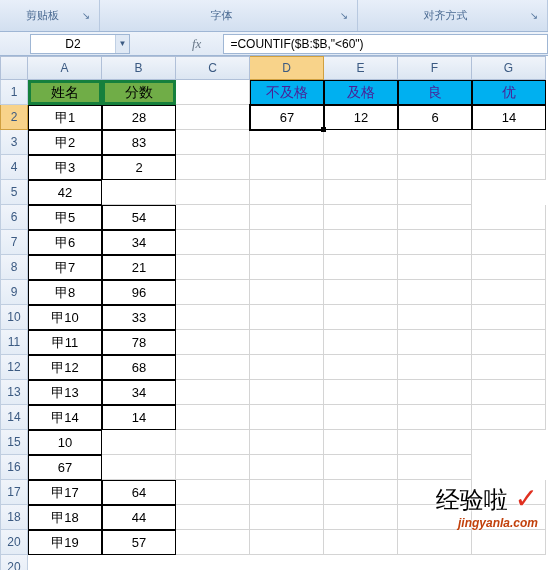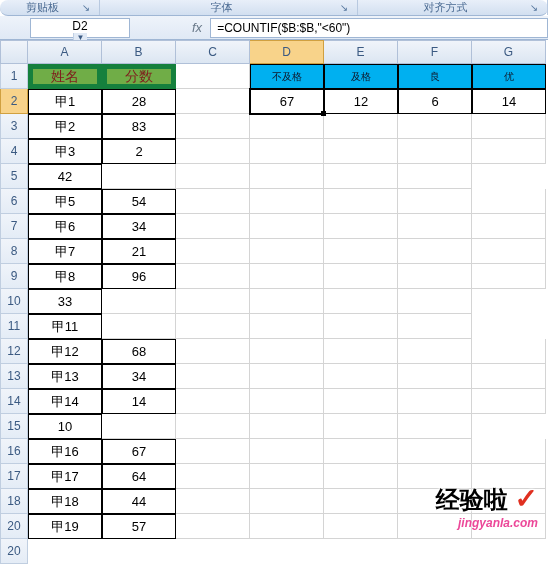--- a/index.html
+++ b/index.html
@@ -1,30 +1,30 @@
 <!DOCTYPE html>
 <html><head>
 <meta charset="utf-8">
 <style>
 * { box-sizing: border-box; margin: 0; padding: 0; }
 body { font-family: SimSun, "宋体", Arial, sans-serif; font-size: 12px; background: #fff; width: 548px; height: 570px; overflow: hidden; position: relative; }
 
-.ribbon-bar { height: 16px; background: linear-gradient(#e8eff9, #d2dff0); border-bottom: 1px solid #9fb6d4; display: flex; align-items: center; position: relative; color: #3b5a82; border-radius: 9px; }
+.ribbon-bar { height: 32px; background: linear-gradient(#e8eff9, #d2dff0); border-bottom: 1px solid #9fb6d4; display: flex; align-items: center; position: relative; color: #3b5a82; }
 .ribbon-group { display: flex; align-items: center; height: 100%; border-right: 1px solid #b8c9e0; padding: 0 6px; }
 .rg1 { width: 100px; }
 .rg2 { width: 258px; }
 .rg3 { flex: 1; }
 .ribbon-label { font-size: 11px; color: #4a6a92; margin: 0 auto; }
 .dialog-launcher { width: 14px; height: 14px; font-size: 10px; color: #5a7aa0; cursor: pointer; display: flex; align-items: center; justify-content: center; }
 
 .namebox-row { height: 24px; background: linear-gradient(#eef3fa, #e0e9f5); border-bottom: 1px solid #9fb6d4; display: flex; align-items: center; }
-.name-box { width: 100px; height: 20px; background: #fff; border: 1px solid #9fb6d4; margin: 0 2px 0 30px; display: flex; align-items: center; flex-direction: column; }
+.name-box { width: 100px; height: 20px; background: #fff; border: 1px solid #9fb6d4; margin: 0 2px 0 30px; display: flex; align-items: center; }
 .name-box-text { flex: 1; text-align: center; font-size: 12px; padding: 0 4px; }
 .name-box-drop { width: 14px; height: 18px; background: #e0e9f5; border-left: 1px solid #c0d0e4; display: flex; align-items: center; justify-content: center; font-size: 8px; color: #3b5a82; }
-.fx-label { font-style: italic; font-family: Liberation Sans, sans-serif; font-size: 13px; color: #6a7a8a; padding: 0 8px 0 60px; }
+.fx-label { font-style: italic; font-family: Liberation Serif, serif; font-size: 13px; color: #6a7a8a; padding: 0 22px 0 60px; }
 .formula-input { flex: 1; height: 20px; background: #fff; border: 1px solid #9fb6d4; padding: 0 6px; font-size: 12px; display: flex; align-items: center; }
 
 .sheet-area { display: flex; height: 520px; }
 .rowhdr-col { width: 28px; background: #e8eef7; }
 .grid-area { flex: 1; overflow: hidden; }
 
 .corner { height: 24px; background: linear-gradient(#f0f4fa, #dce6f2); border: 1px solid #b0c0d8; }
 .rowhdr { height: 25px; background: linear-gradient(#f0f4fa, #e4ecf6); border: 1px solid #c0cee0; border-top: none; display: flex; align-items: center; justify-content: center; color: #3b5a82; font-size: 12px; }
 .rowhdr.active { background: #f8d38a; border-color: #d0a040; }
 
@@ -35,31 +35,31 @@
 .colA { width: 74px; }
 .colB { width: 74px; }
 .colC { width: 74px; }
 .colD { width: 74px; }
 .colE { width: 74px; }
 .colF { width: 74px; }
 .colG { width: 74px; }
 
 .data-row { height: 25px; display: flex; }
 .cell { border-right: 1px solid #d4d4d4; border-bottom: 1px solid #d4d4d4; display: flex; align-items: center; justify-content: center; font-size: 13px; background: #fff; }
-.hdr-green { background: #70ad47; border: 5px solid #15803d; color: #7f1d1d; font-size: 14px; }
-.hdr-blue { background: #00b0f0; border: 1px solid #000; color: #0f172a; font-size: 10px; }
+.hdr-green { background: #70ad47; border: 3px solid #15803d; color: #000000; font-size: 14px; }
+.hdr-blue { background: #00b0f0; border: 1px solid #000; color: #4c1d95; font-size: 14px; }
 .bordered { border: 1px solid #000; }
 .active-cell { position: relative; }
 .active-cell::after { content: ""; position: absolute; inset: -2px; border: 2px solid #000; pointer-events: none; }
 .active-cell::before { content: ""; position: absolute; right: -3px; bottom: -3px; width: 5px; height: 5px; background: #000; }
 
 .watermark { position: absolute; right: 10px; bottom: 40px; text-align: right; pointer-events: none; }
-.wm-top { font-size: 24px; font-weight: bold; color: #000; font-family: "Microsoft YaHei", sans-serif; text-shadow: 0 0 3px #fff, 0 0 3px #fff, 0 0 3px #fff; }
+.wm-top { font-size: 24px; font-weight: normal; color: #000; font-family: "Microsoft YaHei", sans-serif; text-shadow: 0 0 3px #fff, 0 0 3px #fff, 0 0 3px #fff; }
 .wm-check { color: #e03020; font-size: 28px; }
-.wm-sub { font-size: 12px; font-weight: bold; color: #ec4899; font-style: italic; text-shadow: 0 0 2px #fff, 0 0 2px #fff; }
+.wm-sub { font-size: 12px; font-weight: bold; color: #c2410c; font-style: italic; text-shadow: 0 0 2px #fff, 0 0 2px #fff; }
 </style>
 </head>
 <body>
 
 <div class="ribbon-bar">
   <div class="ribbon-group rg1">
     <span class="ribbon-label">剪贴板</span>
     <span class="dialog-launcher">↘</span>
   </div>
   <div class="ribbon-group rg2">
@@ -194,29 +194,31 @@
         <div class="data-row">
           <div class="cell colA bordered">甲8</div>
           <div class="cell colB bordered">96</div>
           <div class="cell colC"></div>
           <div class="cell colD"></div>
           <div class="cell colE"></div>
           <div class="cell colF"></div>
           <div class="cell colG"></div>
         </div>
         <div class="data-row">
+          <div class="cell colA bordered">甲10</div>
           <div class="cell colB bordered">33</div>
           <div class="cell colC"></div>
           <div class="cell colD"></div>
           <div class="cell colE"></div>
           <div class="cell colF"></div>
           <div class="cell colG"></div>
         </div>
         <div class="data-row">
           <div class="cell colA bordered">甲11</div>
+          <div class="cell colB bordered">78</div>
           <div class="cell colC"></div>
           <div class="cell colD"></div>
           <div class="cell colE"></div>
           <div class="cell colF"></div>
           <div class="cell colG"></div>
         </div>
         <div class="data-row">
           <div class="cell colA bordered">甲12</div>
           <div class="cell colB bordered">68</div>
           <div class="cell colC"></div>
@@ -245,21 +247,20 @@
         </div>
         <div class="data-row">
           <div class="cell colB bordered">10</div>
           <div class="cell colC"></div>
           <div class="cell colD"></div>
           <div class="cell colE"></div>
           <div class="cell colF"></div>
           <div class="cell colG"></div>
         </div>
         <div class="data-row">
-          <div class="cell colA bordered">甲16</div>
           <div class="cell colB bordered">67</div>
           <div class="cell colC"></div>
           <div class="cell colD"></div>
           <div class="cell colE"></div>
           <div class="cell colF"></div>
           <div class="cell colG"></div>
         </div>
         <div class="data-row">
           <div class="cell colA bordered">甲17</div>
           <div class="cell colB bordered">64</div>

